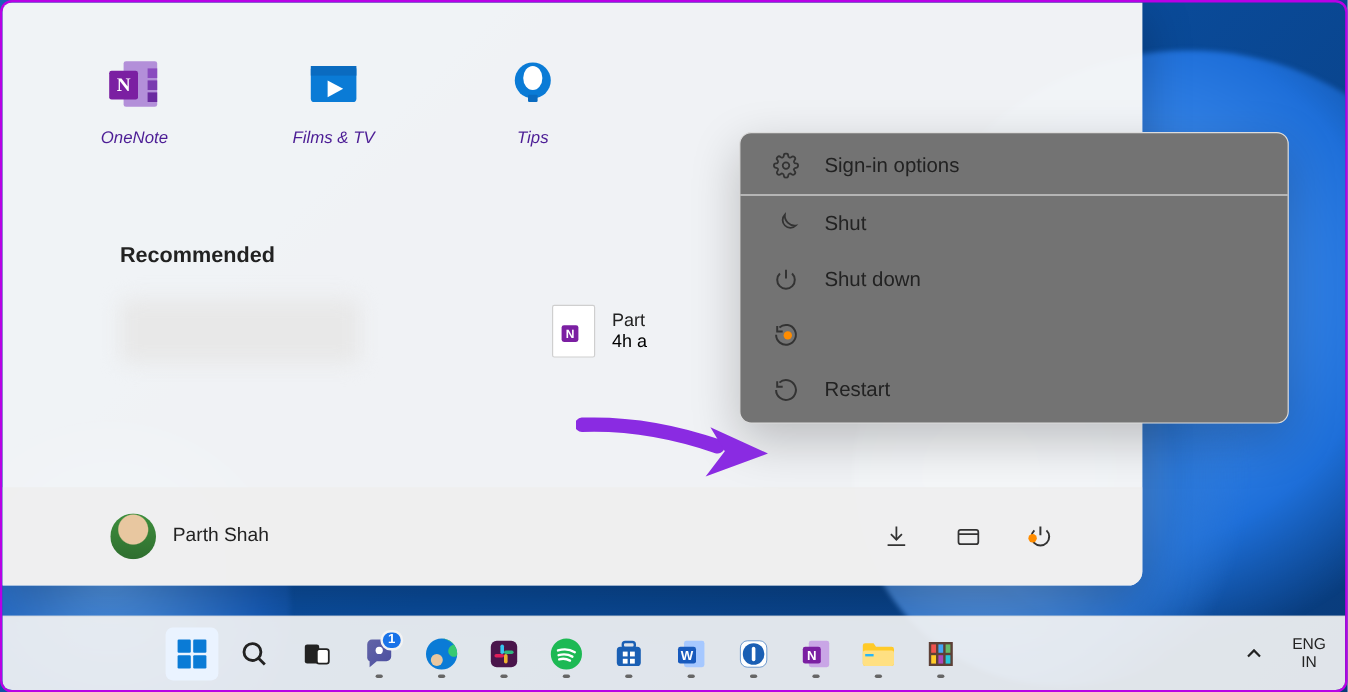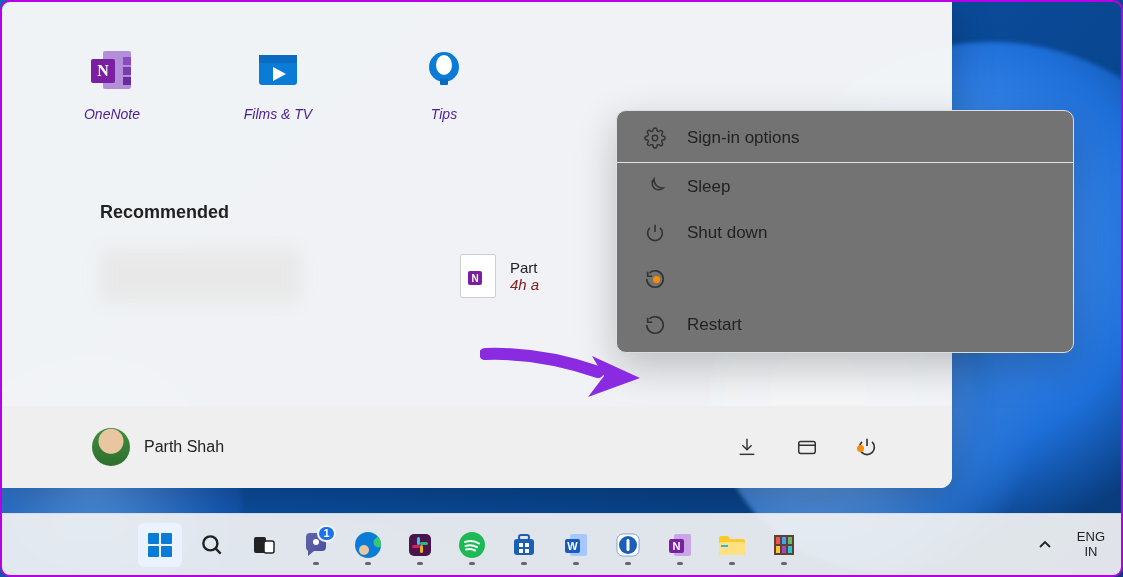--- a/index.html
+++ b/index.html
@@ -39,21 +39,21 @@
   .app-tile .icon-box { width:56px; height:56px; margin:0 auto 8px; display:flex; align-items:center; justify-content:center; }
   .app-tile .label { font-size:14px; color:#4c1d95;font-style:italic; }
 
   .rec-section { position:absolute; left:98px; top:200px; }
   .rec-title { font-size:18px; font-weight:600; color:#222; margin-bottom:26px; }
   .rec-items { display:flex; gap:160px; }
   .rec-item { display:flex; align-items:center; gap:14px; cursor:pointer; }
   .rec-item.blur { filter: blur(8px); width:200px; height:54px; background:#e8e8e8; border-radius:8px; }
   .rec-thumb { width:36px; height:44px; background:#fff; border:1px solid #cfcfcf; border-radius:2px; display:flex; align-items:center; justify-content:center; }
   .rec-text .t1 { font-size:15px; color:#222; }
-  .rec-text .t2 { font-size:15px; color:#7f1d1d;font-style:italic; }
+  .rec-text .t2 { font-size:15px; color:#000000; }
 
   .start-footer {
     position:absolute; left:0; bottom:0; width:100%; height:82px;
     background: rgba(238,238,238,0.9);
     display:flex; align-items:center; justify-content:space-between;
     padding: 0 72px 0 90px;
   }
   .profile { display:flex; align-items:center; gap:14px; cursor:pointer; }
   .avatar {
     width:38px; height:38px; border-radius:50%;
@@ -230,21 +230,21 @@
     <span>Sign-in options</span>
   </div>
   <div class="power-divider"></div>
 
   <div class="power-item">
     <span class="power-icon">
       <svg width="22" height="22" viewBox="0 0 24 24" fill="none" stroke="#333" stroke-width="1.6">
         <path d="M21 13A9 9 0 0 1 11 3a7 7 0 1 0 10 10z"></path>
       </svg>
     </span>
-    <span>Sleep</span>
+    <span>Shut</span>
   </div>
 
 
   <div class="power-item">
     <span class="power-icon">
       <svg width="22" height="22" viewBox="0 0 24 24" fill="none" stroke="#333" stroke-width="1.8">
         <path d="M12 3v8"></path>
           <path d="M6.5 6.5a8 8 0 1 0 11 0"></path>
       </svg>
     </span>

